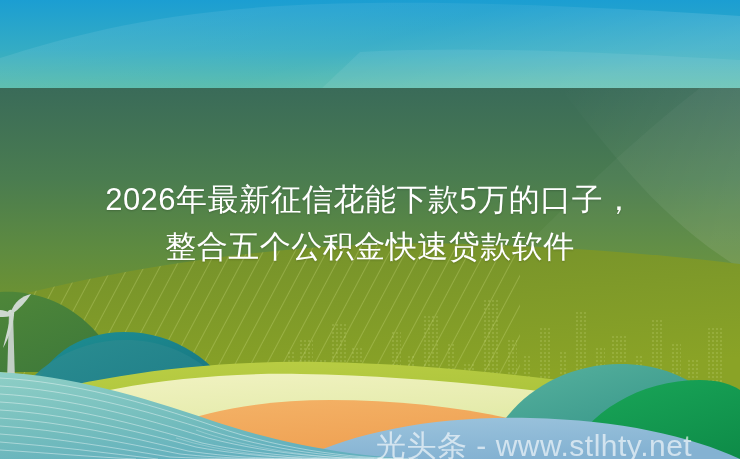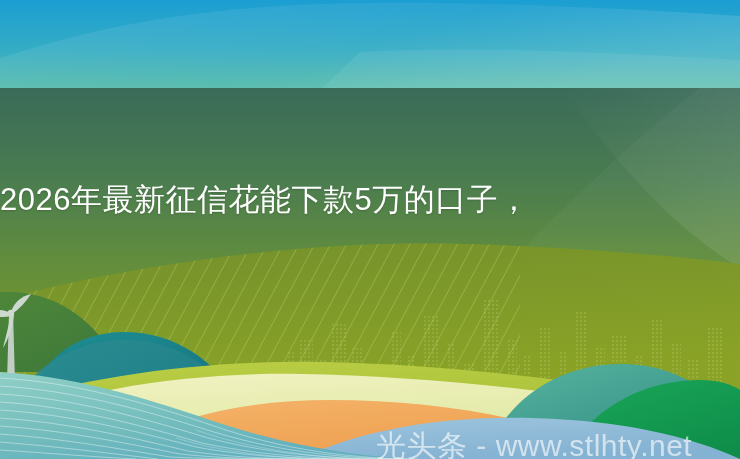--- a/index.html
+++ b/index.html
@@ -26,21 +26,21 @@
     width: 740px;
     height: 459px;
   }
 
   
   #headline {
     position: absolute;
     left: 0;
     top: 176px;
     width: 740px;
-    text-align: left;
+    text-align: center;
     color: #ffffff;
     font-size: 31px;
     line-height: 47px;
     font-weight: 400;
     letter-spacing: 0.5px;
     text-shadow: 0 1px 2px rgba(0,0,0,0.18);
     pointer-events: none;
   }
   #headline .hl-line {
     display: block;
@@ -243,17 +243,18 @@
       <g stroke="#ffffff" stroke-opacity="0.26" fill="none" stroke-width="1">
         <path d="M196,430 C240,446 300,456 360,459"></path>
         <path d="M176,438 C220,452 276,458 330,459"></path>
       </g>
 
     </g>
   </svg>
 
   <div id="headline">
     <span class="hl-line">2026年最新征信花能下款5万的口子，</span>
+    <span class="hl-line">整合五个公积金快速贷款软件</span>
   </div>
 
   <div id="watermark">光头条 - www.stlhty.net</div>
 
 </div>
 
 </body></html>

